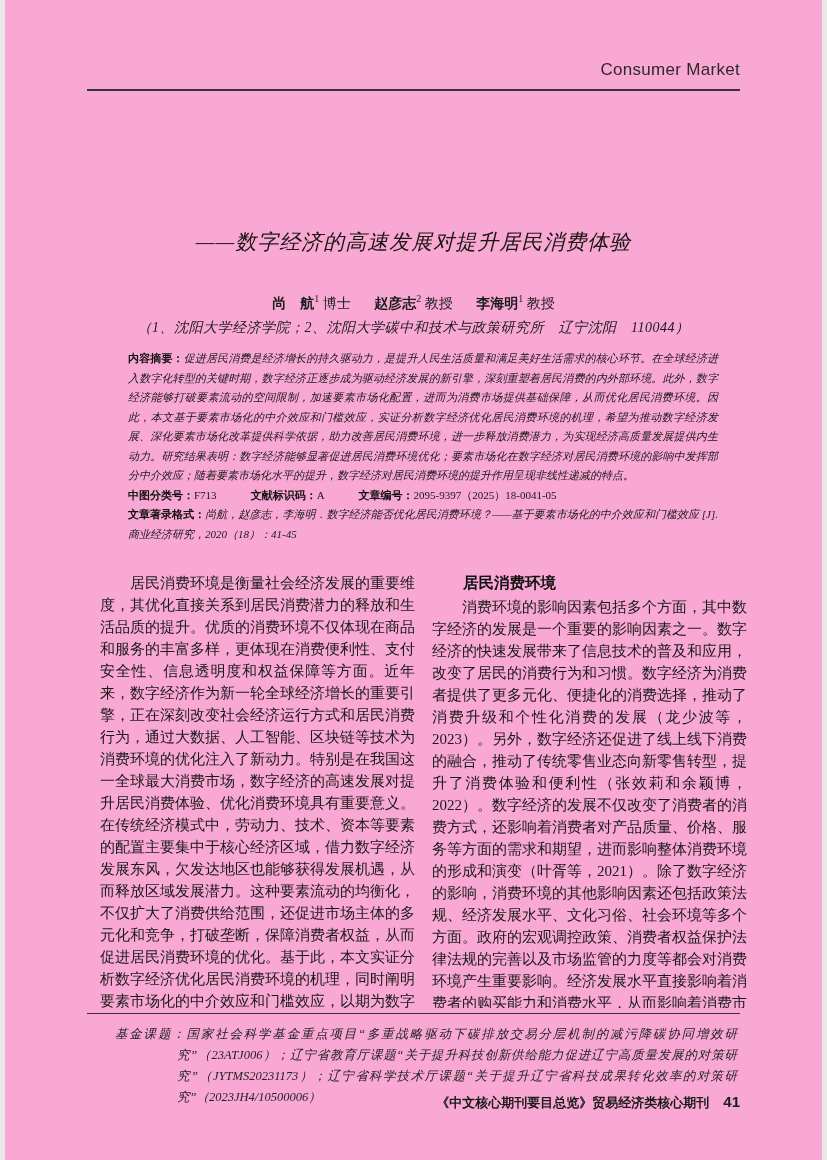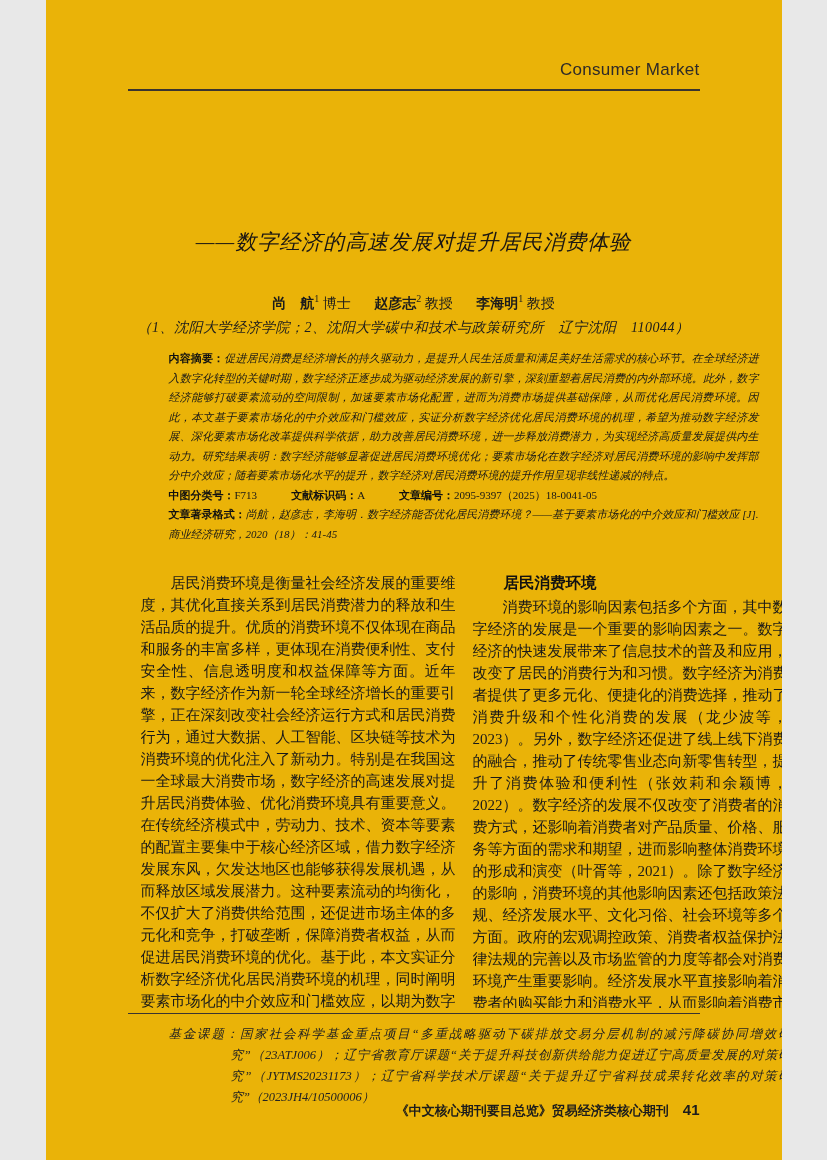--- a/index.html
+++ b/index.html
@@ -1,24 +1,24 @@
 <!DOCTYPE html>
 <html><head>
 <meta charset="utf-8">
 <style>
   * { margin: 0; padding: 0; box-sizing: border-box; }
   html, body { background: #e8e8e8; }
   body { font-family: "Liberation Serif", serif; color: #1c1c1c; }
 
   .page {
     position: relative;
-    width: 736px;
+    width: 817px;
     height: 1160px;
     margin: 0 auto;
-    background: #eab308;
+    background: #f9a8d4;
     overflow: hidden;
   }
 
   
   .running-head {
     position: absolute;
     top: 60px; right: 82px;
     font-family: "Liberation Sans", sans-serif;
     font-size: 17px;
     color: #2e2a28;
@@ -124,39 +124,38 @@
   }
 
   
   .foot-rule {
     position: absolute;
     top: 1013px; left: 82px; right: 82px;
     border-top: 1.5px solid #3a3430;
   }
   .funding-block {
     position: absolute;
-    top: 1024px; left: 123px;
+    top: 1024px; left: 110px;
     width: 622px;
     font-size: 12.5px;
     line-height: 21px;
     font-style: italic;
     color: #222;
     text-align: justify;
     padding-left: 62px;
     text-indent: -62px;
   }
   .funding-label { font-style: italic; color: #222; }
   .journal-line {
     position: absolute;
     top: 1093px; right: 82px;
     font-family: "Liberation Sans", sans-serif;
     font-weight: bold;
     font-size: 13px;
     color: #1c1c1c;
-    margin-top: 8px;
   }
   .page-number {
     font-size: 15px;
     margin-left: 14px;
   }
 </style>
 </head>
 <body>
 
 <div class="page">

